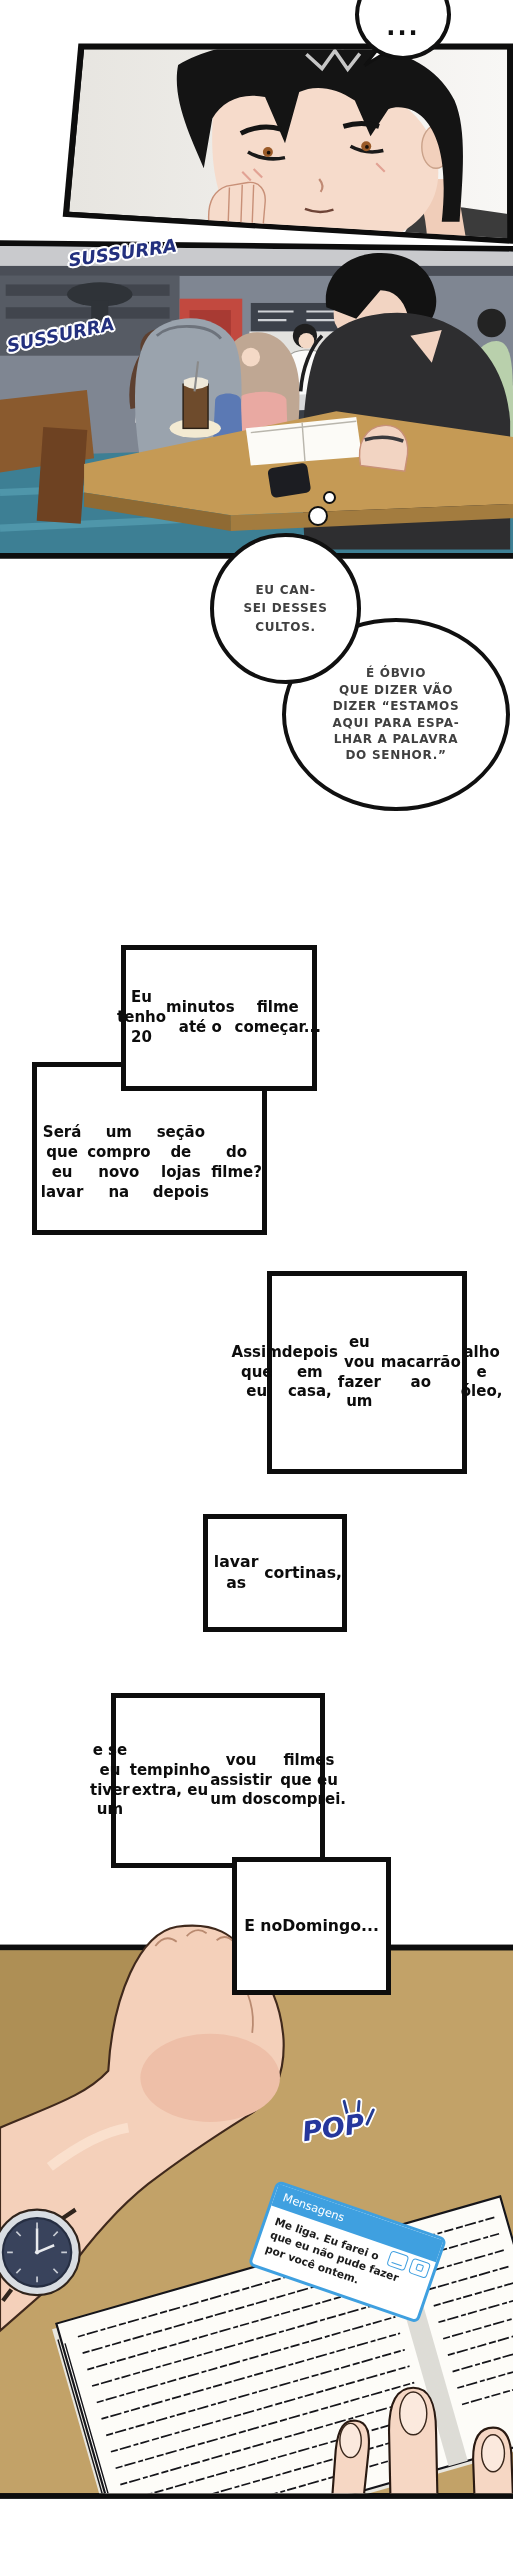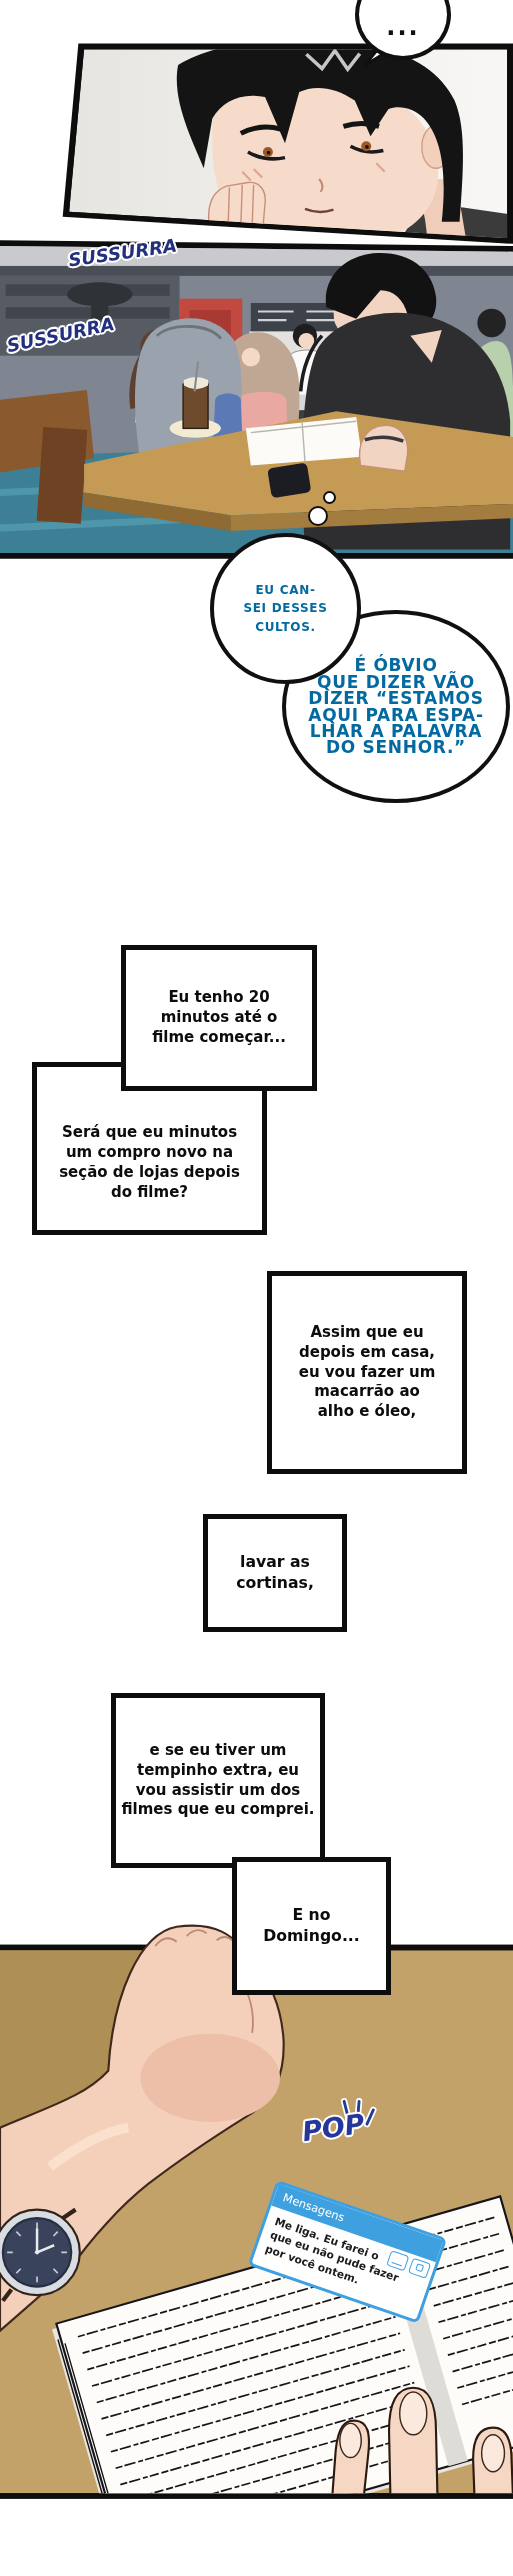--- a/index.html
+++ b/index.html
@@ -5,26 +5,26 @@
   html,body{margin:0;padding:0;background:#ffffff;}
   .page{position:relative;width:513px;height:2576px;background:#ffffff;overflow:hidden;
         font-family:"DejaVu Sans","Liberation Sans",sans-serif;}
   .artlayer{position:absolute;left:0;top:0;z-index:1;}
 
   
   .bubble{position:absolute;background:#fff;border:4.3px solid #101010;border-radius:50%;
           display:flex;flex-direction:column;align-items:center;justify-content:center;
           text-align:center;z-index:3;box-sizing:border-box;}
   .bubble .ln{display:block;}
-  .gray-comic{color:#0369a1;font-weight:700;letter-spacing:0.7px;}
+  .gray-comic{color:#404040;font-weight:700;letter-spacing:0.7px;}
   .mini-bub{position:absolute;background:#fff;border:2.9px solid #101010;border-radius:50%;z-index:3;box-sizing:border-box;}
 
   
   .tbox{position:absolute;background:#fff;border:5.7px solid #0d0d0d;box-sizing:border-box;
-        display:flex;flex-direction:column;align-items:center;justify-content:center;
+        display:flex;flex-direction:row;align-items:center;justify-content:center;
         text-align:center;color:#0c0c0c;font-weight:700;}
   .tbox .ln{display:block;line-height:1.32;}
   .fs21{font-size:15px;}
   .fs22{font-size:15.7px;}
 
   
   .sfx{position:absolute;font-style:italic;font-weight:700;color:#23307e;z-index:4;
        white-space:nowrap;
        text-shadow:-1.4px -1.4px 0 #fff,1.4px -1.4px 0 #fff,-1.4px 1.4px 0 #fff,1.4px 1.4px 0 #fff,
                    0 2.1px 0 #fff,0 -2.1px 0 #fff,2.1px 0 0 #fff,-2.1px 0 0 #fff;}
@@ -241,40 +241,40 @@
     </svg>
   </div>
 
   <div class="sfx" style="left:68px;top:242px;font-size:18px;transform:rotate(-8deg);z-index:4;">SUSSURRA</div>
   <div class="sfx" style="left:5.7px;top:324px;font-size:18px;transform:rotate(-12deg);z-index:4;">SUSSURRA</div>
 
   <div style="position:absolute;left:282px;top:610px;width:228px;height:193px;z-index:3;">
     <svg width="40" height="34" style="position:absolute;left:-8.6px;top:13px;" viewBox="0 0 56 48">
       <polygon points="8,6 52,26 44,44" fill="#ffffff" stroke="#101010" stroke-width="4"></polygon>
     </svg>
-    <div class="bubble gray-comic" style="left:0;top:0;width:228px;height:193px;font-size:17px;line-height:16.4px;">
+    <div class="bubble gray-comic" style="left:0;top:8px;width:228px;height:193px;font-size:12px;line-height:16.4px;">
       <span class="ln">É ÓBVIO</span>
       <span class="ln">QUE DIZER VÃO</span>
       <span class="ln">DIZER “ESTAMOS</span>
       <span class="ln">AQUI PARA ESPA-</span>
       <span class="ln">LHAR A PALAVRA</span>
       <span class="ln">DO SENHOR.”</span>
     </div>
   </div>
 
   <div class="mini-bub" style="left:323px;top:491px;width:13px;height:13px;"></div>
   <div class="mini-bub" style="left:308px;top:506px;width:20px;height:20px;"></div>
   <div class="bubble gray-comic" style="left:210px;top:533px;width:151px;height:151px;font-size:12px;line-height:18.5px;z-index:4;">
       <span class="ln">EU CAN-</span>
       <span class="ln">SEI DESSES</span>
       <span class="ln">CULTOS.</span>
   </div>
 
   <div class="tbox fs21" style="left:32px;top:1062px;width:235px;height:173px;z-index:3;padding-top:28.5px;">
-      <span class="ln">Será que eu minutos</span>
+      <span class="ln">Será que eu lavar</span>
       <span class="ln">um compro novo na</span>
       <span class="ln">seção de lojas depois</span>
       <span class="ln">do filme?</span>
   </div>
   <div class="tbox fs21" style="left:121px;top:945px;width:196px;height:146px;z-index:4;">
       <span class="ln">Eu tenho 20</span>
       <span class="ln">minutos até o</span>
       <span class="ln">filme começar...</span>
   </div>
   <div class="tbox fs21" style="left:267px;top:1271px;width:200px;height:203px;z-index:3;">

